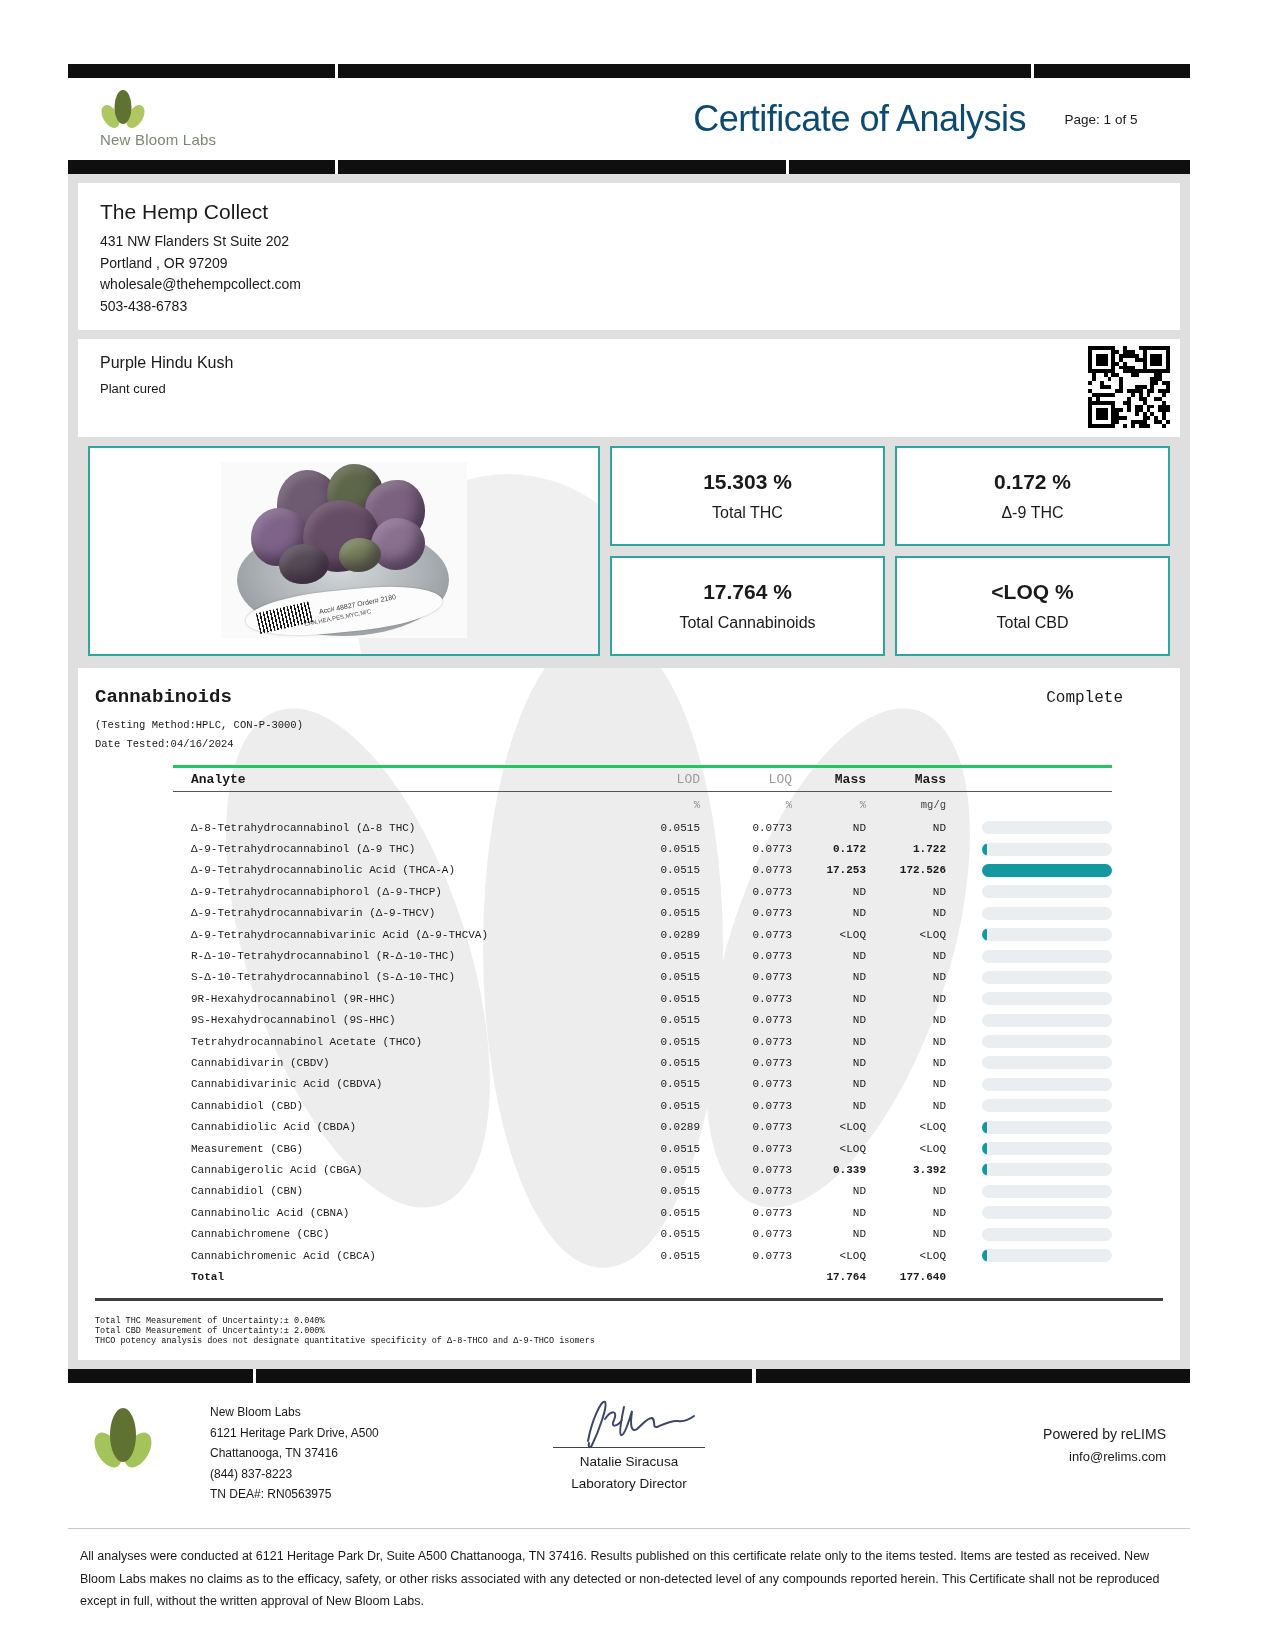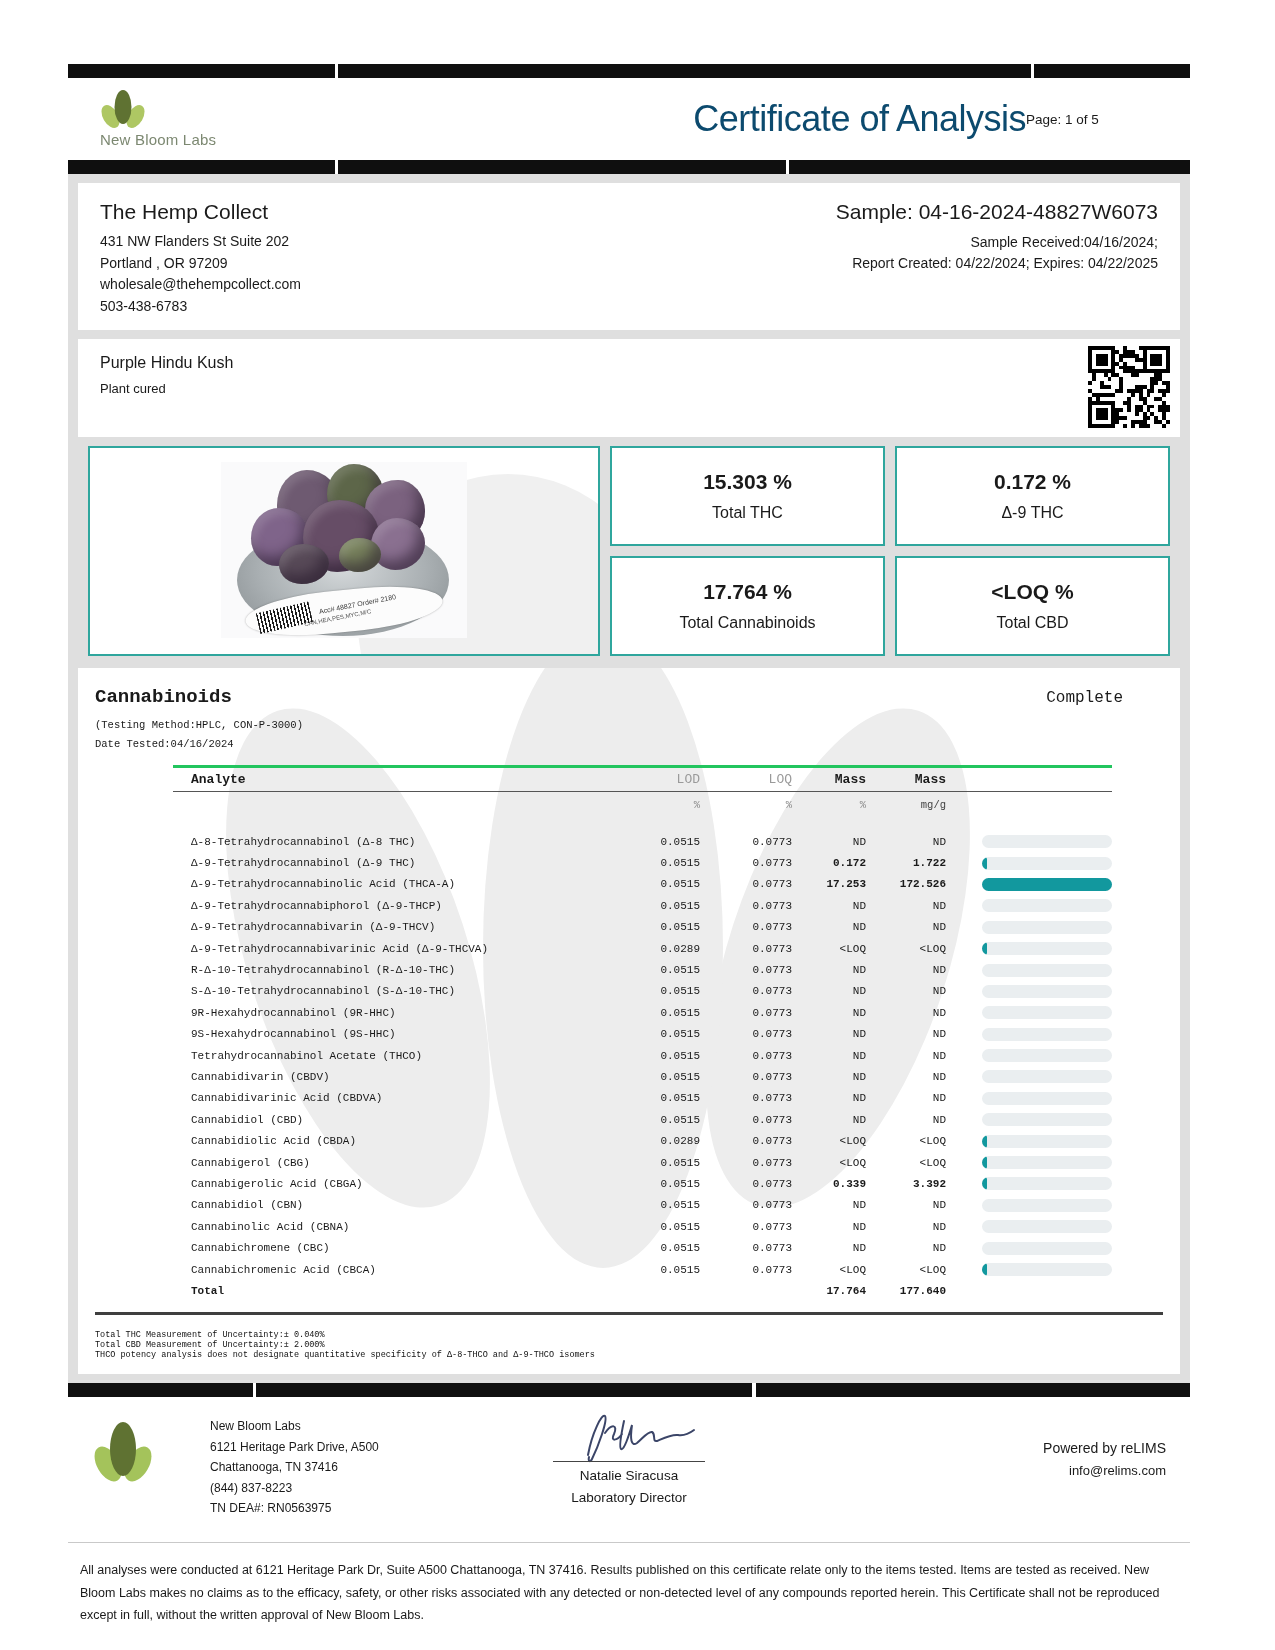--- a/index.html
+++ b/index.html
@@ -16,21 +16,21 @@
   
   .masthead{height:82px;display:flex;align-items:center;padding:0 6px;position:relative;}
   .brand{width:190px;display:flex;flex-direction:column;align-items:flex-start;padding-left:26px;}
   .bloom{position:relative;width:46px;height:40px;}
   .bloom .leaf-l,.bloom .leaf-r{position:absolute;bottom:1px;width:15px;height:25px;background:#aec763;border-radius:50%;}
   .bloom .leaf-l{left:3px;transform:rotate(-30deg);}
   .bloom .leaf-r{right:3px;transform:rotate(30deg);}
   .bloom .pod{position:absolute;left:50%;top:0;transform:translateX(-50%);width:17px;height:34px;background:#5f7232;border-radius:50%;}
   .brand-name{font-size:15px;color:#7c8871;margin-top:1px;letter-spacing:.2px;}
   .doc-title{flex:1;text-align:right;font-size:36px;letter-spacing:-.5px;color:#0c4a6e;}
-  .page-no{width:150px;text-align:left;font-size:13.5px;padding-right:8px;}
+  .page-no{width:150px;text-align:center;font-size:13.5px;padding-right:8px;}
 
   
   .gray{background:#dfdfdf;padding:9px 10px;}
   .wbox{background:#fff;}
 
   .client-box{display:flex;justify-content:space-between;padding:17px 22px 13px;min-height:104px;margin-bottom:9px;}
   .client-name{font-size:21px;margin-bottom:7px;}
   .client-line{font-size:14px;line-height:21.5px;}
   .sample-info{text-align:right;}
   .sample-id{font-size:21px;margin-bottom:8px;}
@@ -91,21 +91,21 @@
   .c-loq{width:92px;text-align:right;}
   .c-m1{width:74px;text-align:right;}
   .c-m2{width:80px;text-align:right;}
   .c-bar{width:166px;display:flex;justify-content:flex-end;}
   .t-header{border-top:3px solid #22c55e;border-bottom:1px solid #555;padding:4px 0;font-size:13px;}
   .t-header .c-name{font-weight:bold;}
   .t-header .c-lod,.t-header .c-loq{color:#9a9a9a;}
   .t-header .c-m1,.t-header .c-m2{font-weight:bold;}
   .t-units{padding:7px 0 4px;font-size:10.5px;color:#8a8a8a;}
   .t-units .c-m2{color:#444;}
-  .rows{margin-top:16px;}
+  .rows{margin-top:2px;}
   .rows .trow{height:21.4px;font-size:11px;}
   .det{font-weight:bold;}
   .track{width:130px;height:13px;border-radius:7px;background:#eaeef0;overflow:hidden;}
   .fill{height:100%;background:#12989e;border-radius:4px;min-width:5px;}
   .t-total{height:22px;font-size:11px;}
   .t-total .c-name,.t-total .c-m1,.t-total .c-m2{font-weight:bold;}
   .foot-sep{border:none;border-top:3px solid #3f3f3f;margin:10px 0 0;}
   .fn{font-size:10.5px;margin-top:13px;}
   .fn-small{margin-top:15px;font-size:8.5px;line-height:10px;color:#111;}
 
@@ -151,25 +151,20 @@
 
     <div class="gray">
 
       <div class="wbox client-box">
         <div>
           <div class="client-name">The Hemp Collect</div>
           <div class="client-line">431 NW Flanders St Suite 202</div>
           <div class="client-line">Portland , OR 97209</div>
           <div class="client-line">wholesale@thehempcollect.com</div>
           <div class="client-line">503-438-6783</div>
-        </div>
-        <div class="sample-info">
-          <div class="sample-id">Sample: 04-16-2024-48827W6073</div>
-          <div class="sample-line">Sample Received:04/16/2024;</div>
-          <div class="sample-line">Report Created: 04/22/2024; Expires: 04/22/2025</div>
         </div>
       </div>
 
       <div class="wbox product-box">
         <div class="product-name">Purple Hindu Kush</div>
         <div class="product-type">Plant cured</div>
         <div class="qr">
             <i style="grid-area: 1 / 1;"></i>
             <i style="grid-area: 1 / 2;"></i>
             <i style="grid-area: 1 / 3;"></i>
@@ -625,21 +620,21 @@
                   <div class="c-loq">0.0773</div>
                   <div class="c-m1">&lt;LOQ</div>
                   <div class="c-m2">&lt;LOQ</div>
                   <div class="c-bar">
                     <div class="track">
                       <div class="fill" style="width: 4%;"></div>
                     </div>
                   </div>
                 </div>
                 <div class="trow">
-                  <div class="c-name">Cannabigerol (CBG)</div>
+                  <div class="c-name">Measurement (CBG)</div>
                   <div class="c-lod">0.0515</div>
                   <div class="c-loq">0.0773</div>
                   <div class="c-m1">&lt;LOQ</div>
                   <div class="c-m2">&lt;LOQ</div>
                   <div class="c-bar">
                     <div class="track">
                       <div class="fill" style="width: 4%;"></div>
                     </div>
                   </div>
                 </div>

